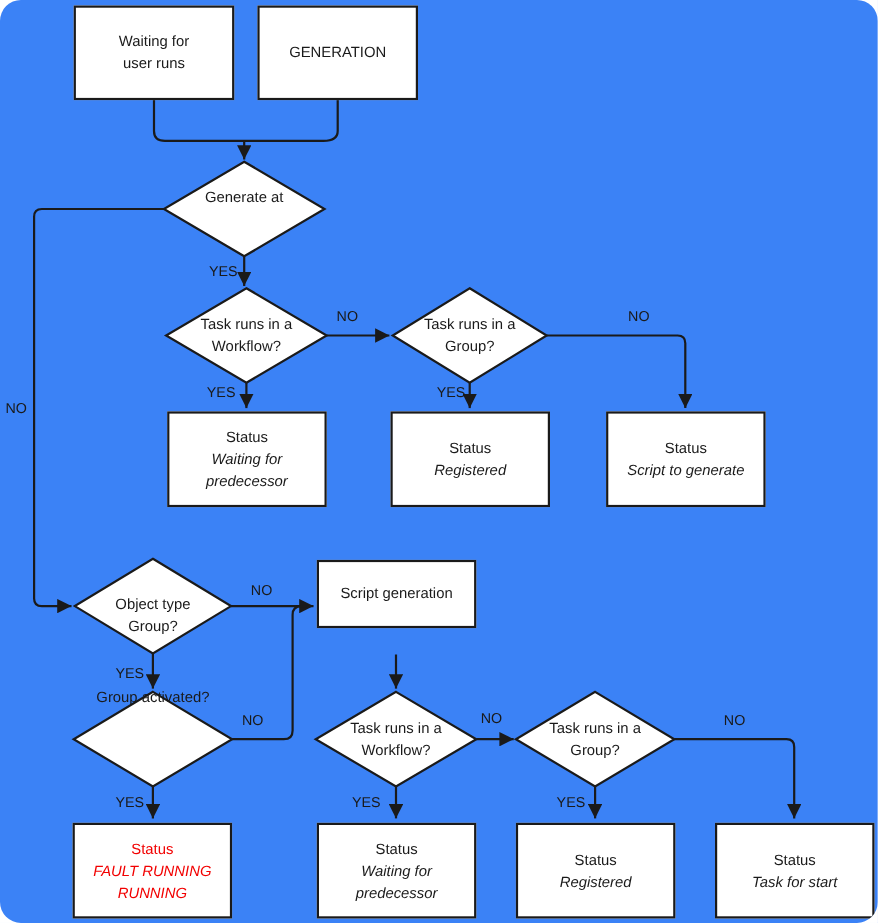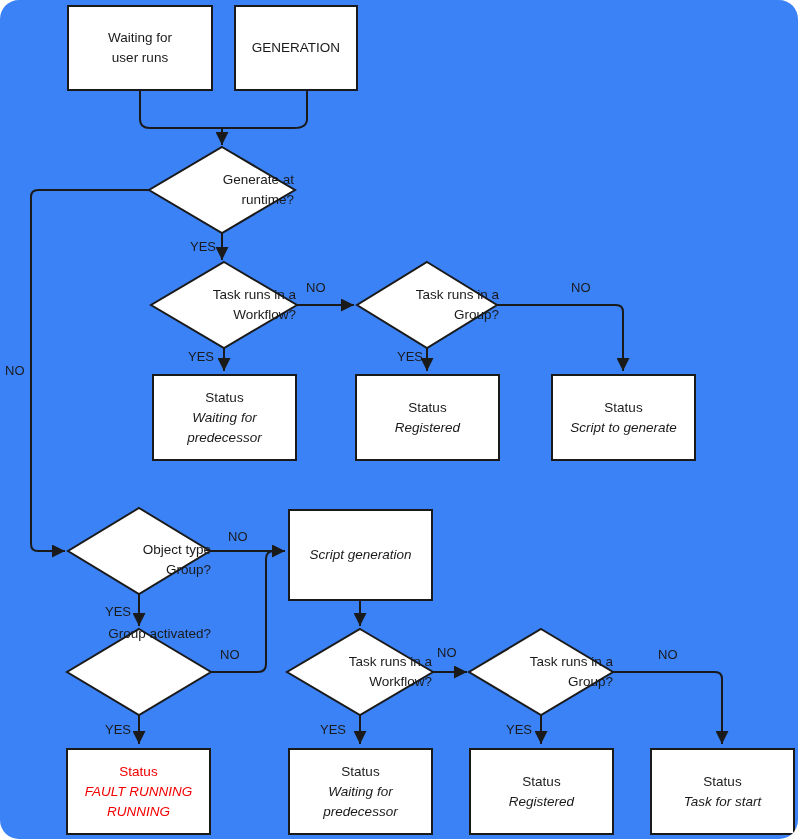--- a/index.html
+++ b/index.html
@@ -7,21 +7,21 @@
     position:relative;width:798px;height:839px;background:#3b82f6;
     font-family:"Liberation Sans",sans-serif;color:#1a1a1a;overflow:hidden;border-radius:19px;
   }
   .wires{position:absolute;left:0;top:0;}
   .box{
     position:absolute;box-sizing:border-box;border:2px solid #1a1a1a;background:#ffffff;
     display:flex;flex-direction:column;align-items:center;justify-content:center;
     text-align:center;font-size:13.5px;line-height:20px;
   }
   .dtext{
-    position:absolute;width:144px;text-align:right;font-size:13.5px;line-height:20px;
+    position:absolute;width:144px;text-align:center;font-size:13.5px;line-height:20px;
   }
   .elabel{position:absolute;font-size:13px;line-height:15px;}
   .it{font-style:italic;}
   .alert{color:#f20000;}
 </style>
 </head>
 <body>
 
 <div class="canvas">
 
@@ -71,41 +71,41 @@
       <polygon points="360,629 433,672 360,715 287,672"></polygon>
       <polygon points="541,629 613,672 541,715 469,672"></polygon>
     </g>
   </svg>
 
   <div class="box" style="left:67px;top:5px;width:146px;height:86px;">
     <div>Waiting for</div>
     <div>user runs</div>
   </div>
 
-  <div class="box" style="left:234px;top:5px;width:124px;height:86px;text-align:right;">
+  <div class="box" style="left:234px;top:5px;width:146px;height:86px;text-align:right;">
     <div>GENERATION</div>
   </div>
 
   <div class="box" style="left:152px;top:374px;width:145px;height:87px;">
     <div>Status</div>
     <div class="it">Waiting for</div>
     <div class="it">predecessor</div>
   </div>
 
   <div class="box" style="left:355px;top:374px;width:145px;height:87px;">
     <div>Status</div>
     <div class="it">Registered</div>
   </div>
 
   <div class="box" style="left:551px;top:374px;width:145px;height:87px;">
     <div>Status</div>
     <div class="it">Script to generate</div>
   </div>
 
-  <div class="box" style="left:288px;top:509px;width:145px;height:92px;font-style:italic;">
+  <div class="box" style="left:288px;top:509px;width:145px;height:62px;">
     <div>Script generation</div>
   </div>
 
   <div class="box alert" style="left:66px;top:748px;width:145px;height:87px;">
     <div>Status</div>
     <div class="it">FAULT RUNNING</div>
     <div class="it">RUNNING</div>
   </div>
 
   <div class="box" style="left:288px;top:748px;width:145px;height:87px;">
@@ -119,21 +119,20 @@
     <div class="it">Registered</div>
   </div>
 
   <div class="box" style="left:650px;top:748px;width:145px;height:87px;">
     <div>Status</div>
     <div class="it">Task for start</div>
   </div>
 
   <div class="dtext" style="left:150px;top:170px;">
     <div>Generate at</div>
-    <div>runtime?</div>
   </div>
   <div class="dtext" style="left:152px;top:285px;">
     <div>Task runs in a</div>
     <div>Workflow?</div>
   </div>
   <div class="dtext" style="left:355px;top:285px;">
     <div>Task runs in a</div>
     <div>Group?</div>
   </div>
   <div class="dtext" style="left:67px;top:540px;">

